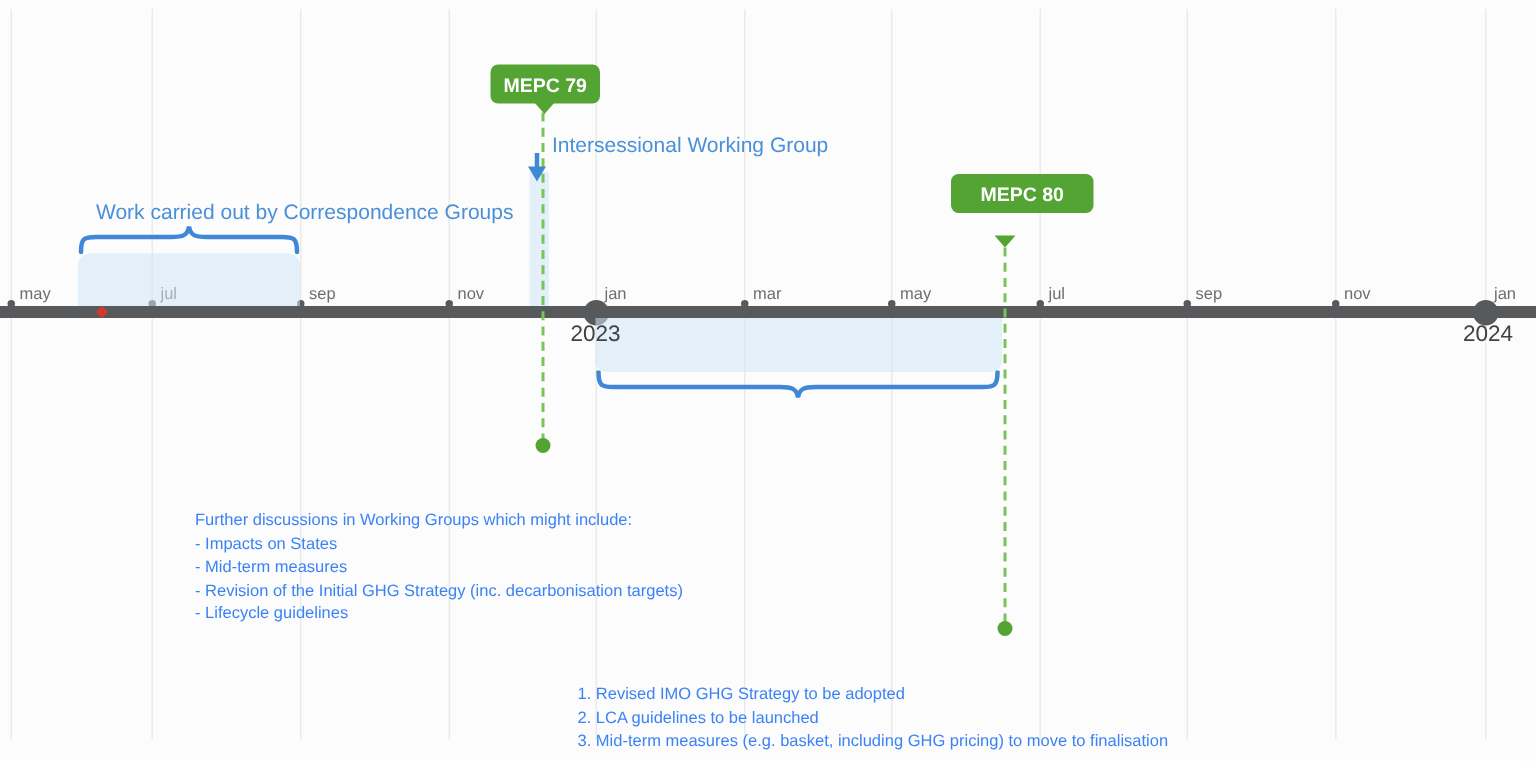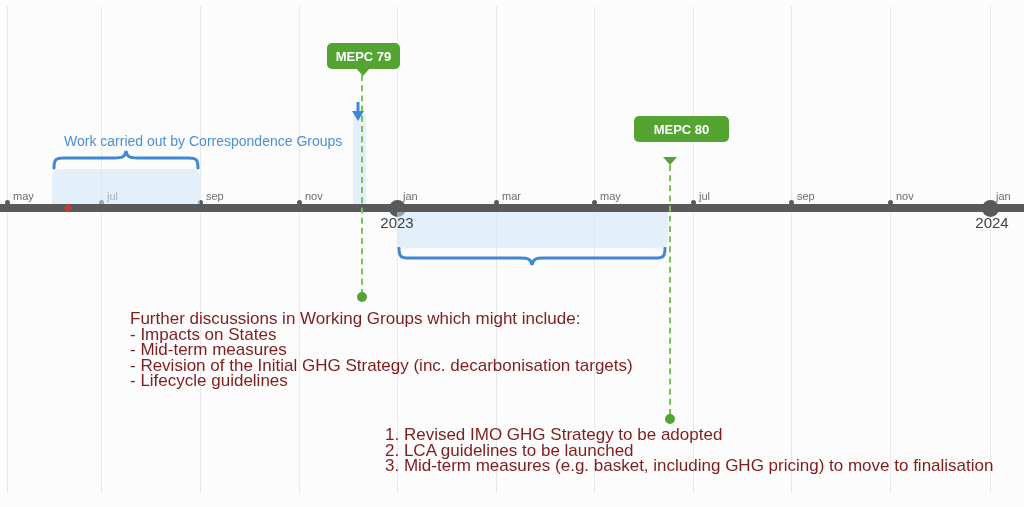--- a/index.html
+++ b/index.html
@@ -25,21 +25,21 @@
   }
   .badge-pointer{
     position:absolute;width:0;height:0;
     border-left:7px solid transparent;border-right:7px solid transparent;
     border-top:8px solid #54a433;
   }
   .dashed-line{position:absolute;width:0;border-left:2px dashed #79c35b;}
   .green-dot{position:absolute;width:10px;height:10px;border-radius:50%;background:#54a433;}
   .blue-label{position:absolute;color:#4a90d9;font-size:14px;white-space:nowrap;}
   .brace{position:absolute;}
-  .green-notes{position:absolute;color:#7f1d1d;font-size:17px;line-height:15.5px;white-space:nowrap;}
+  .green-notes{position:absolute;color:#3b82f6;font-size:11px;line-height:15.5px;white-space:nowrap;margin-top:29px;}
   .arrow-marker{position:absolute;}
 </style>
 </head>
 <body>
 
 <div id="stage">
 
   <div id="grid-layer">
       <div class="gridline" style="left: 7px;"></div>
       <div class="tick-dot" style="left: 5px;"></div>
@@ -97,20 +97,21 @@
     <span>MEPC 79</span>
   </div>
   <div class="badge-pointer" style="left:356px;top:68px;"></div>
   <div class="green-dot" style="left:357px;top:292px;"></div>
 
   <svg class="arrow-marker" style="left:350px;top:101px;" width="16" height="22" viewBox="0 0 16 22">
     <line x1="8" y1="1" x2="8" y2="11" stroke="#3f88d4" stroke-width="3"></line>
     <polygon points="2,10 14,10 8,20" fill="#3f88d4"></polygon>
   </svg>
 
+  <div class="blue-label" style="left:368px;top:88px;">Intersessional Working Group</div>
 
   <div class="dashed-line" style="left:669px;top:165px;height:250px;"></div>
   <div class="badge" style="left:634px;top:116px;width:95px;">
     <span>MEPC 80</span>
   </div>
   <div class="badge-pointer" style="left:663px;top:157px;"></div>
   <div class="green-dot" style="left:665px;top:414px;"></div>
 
   <svg class="brace" style="left:397px;top:247px;" width="270" height="20" viewBox="0 0 270 20">
     <path d="M2,1 C2,10 4,11 12,11 L123,11 C131,11 134,12 135,18 C136,12 139,11 147,11 L258,11 C266,11 268,10 268,1" fill="none" stroke="#3f88d4" stroke-width="3" stroke-linecap="round"></path>

